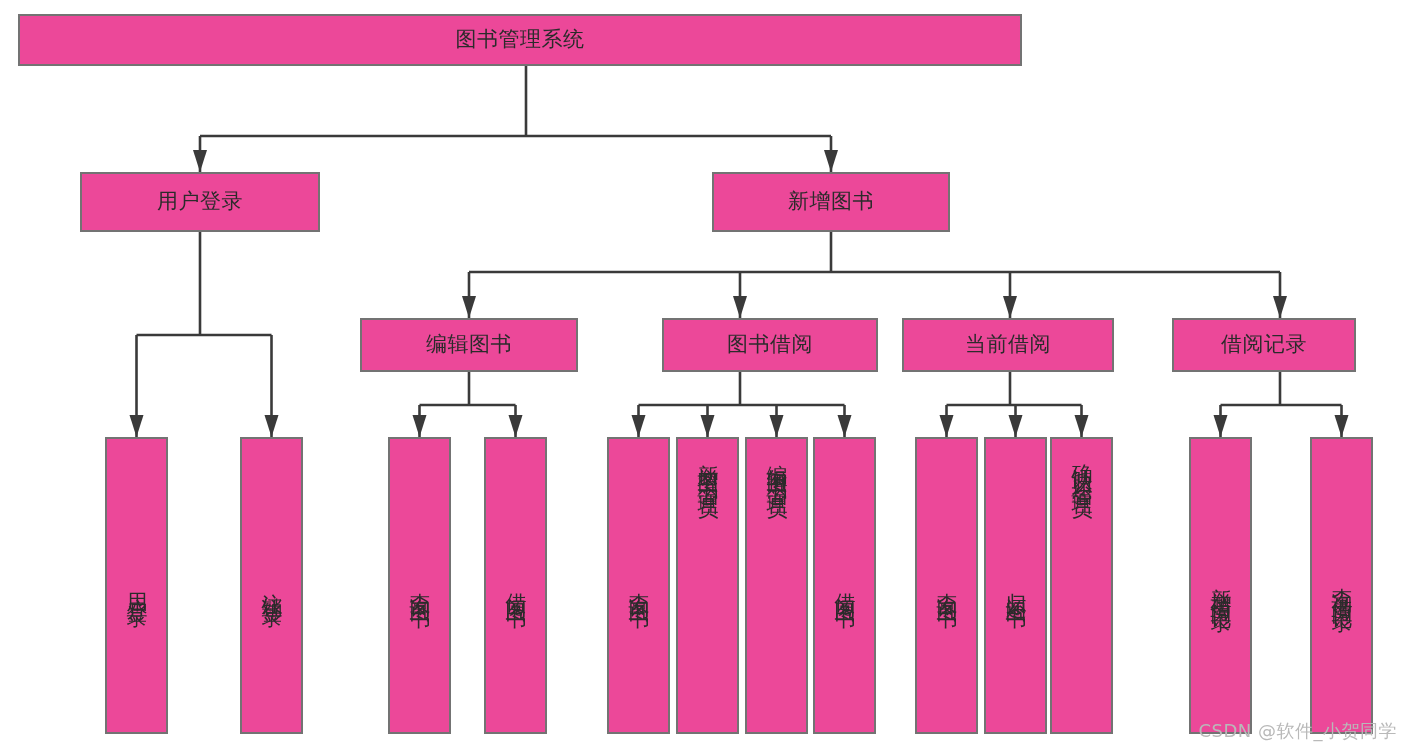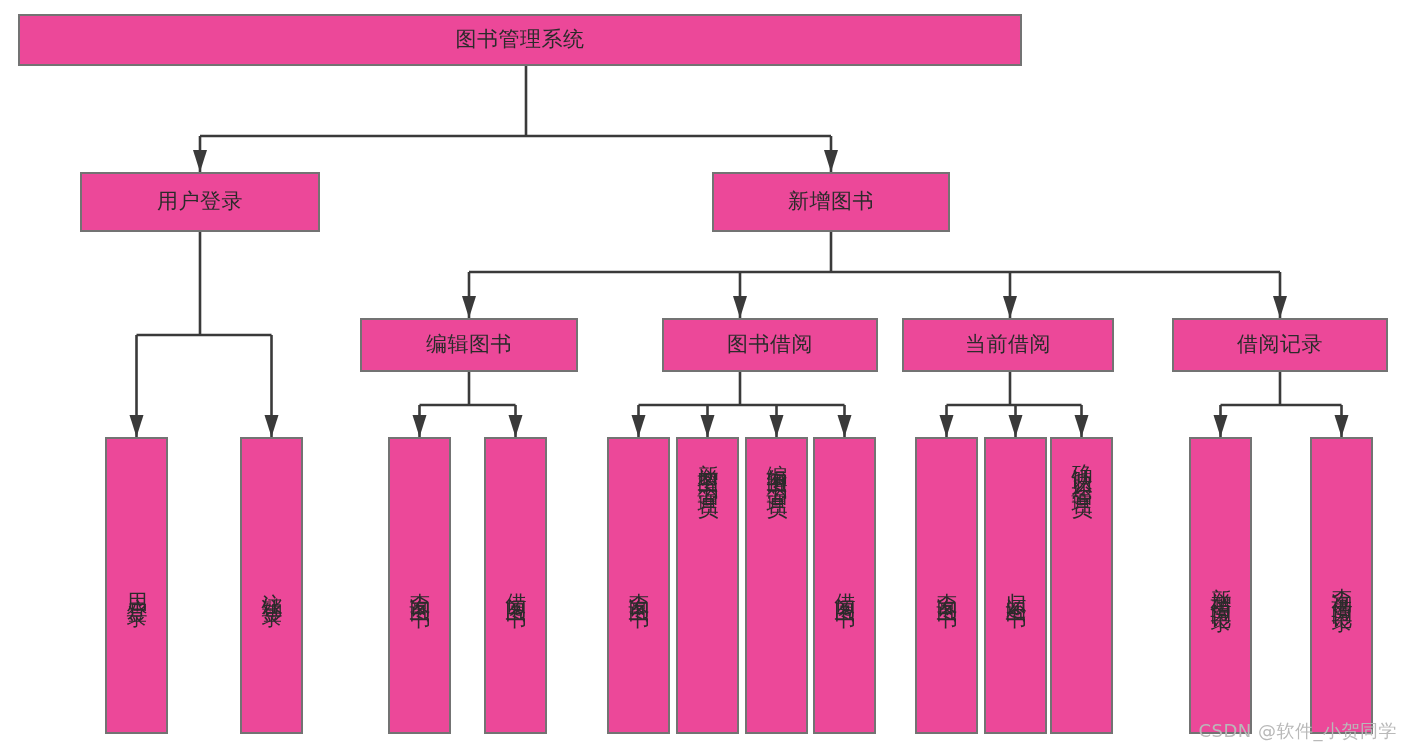--- a/index.html
+++ b/index.html
@@ -149,21 +149,21 @@
       </div>
       <div class="node-box" style="left: 360px; top: 318px; width: 218px; height: 54px;">
         <span class="node-label-h">编辑图书</span>
       </div>
       <div class="node-box" style="left: 632px; top: 318px; width: 216px; height: 54px; margin-left: 30px;">
         <span class="node-label-h">图书借阅</span>
       </div>
       <div class="node-box" style="left: 902px; top: 318px; width: 212px; height: 54px;">
         <span class="node-label-h">当前借阅</span>
       </div>
-      <div class="node-box" style="left: 1172px; top: 318px; width: 216px; height: 54px;">
+      <div class="node-box" style="left: 1172px; top: 318px; width: 184px; height: 54px;">
         <span class="node-label-h">借阅记录</span>
       </div>
       <div class="node-box leaf-box center-v" style="left: 105px; top: 437px; width: 63px; height: 297px;">
         <span class="node-label-v">用户登录</span>
       </div>
       <div class="node-box leaf-box center-v" style="left: 240px; top: 437px; width: 63px; height: 297px;">
         <span class="node-label-v">注销登录</span>
       </div>
       <div class="node-box leaf-box center-v" style="left: 388px; top: 437px; width: 63px; height: 297px;">
         <span class="node-label-v">查询图书</span>

